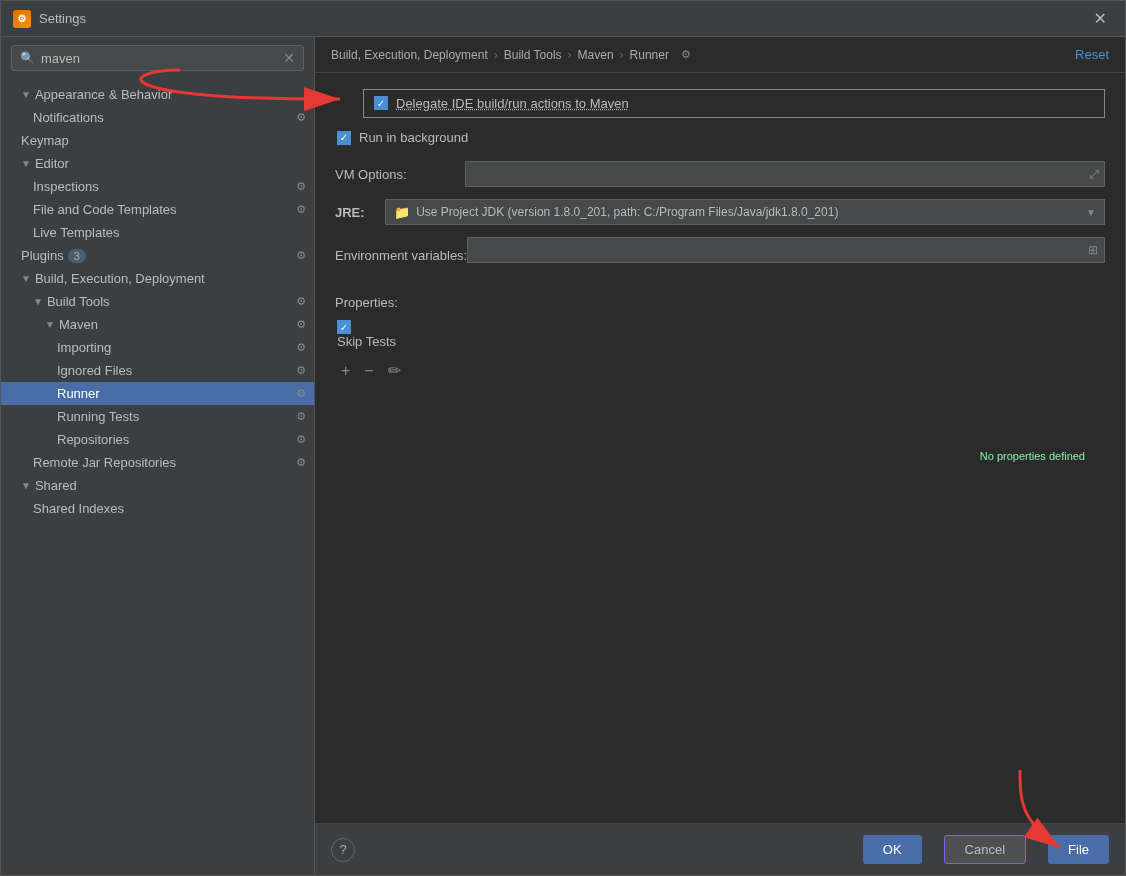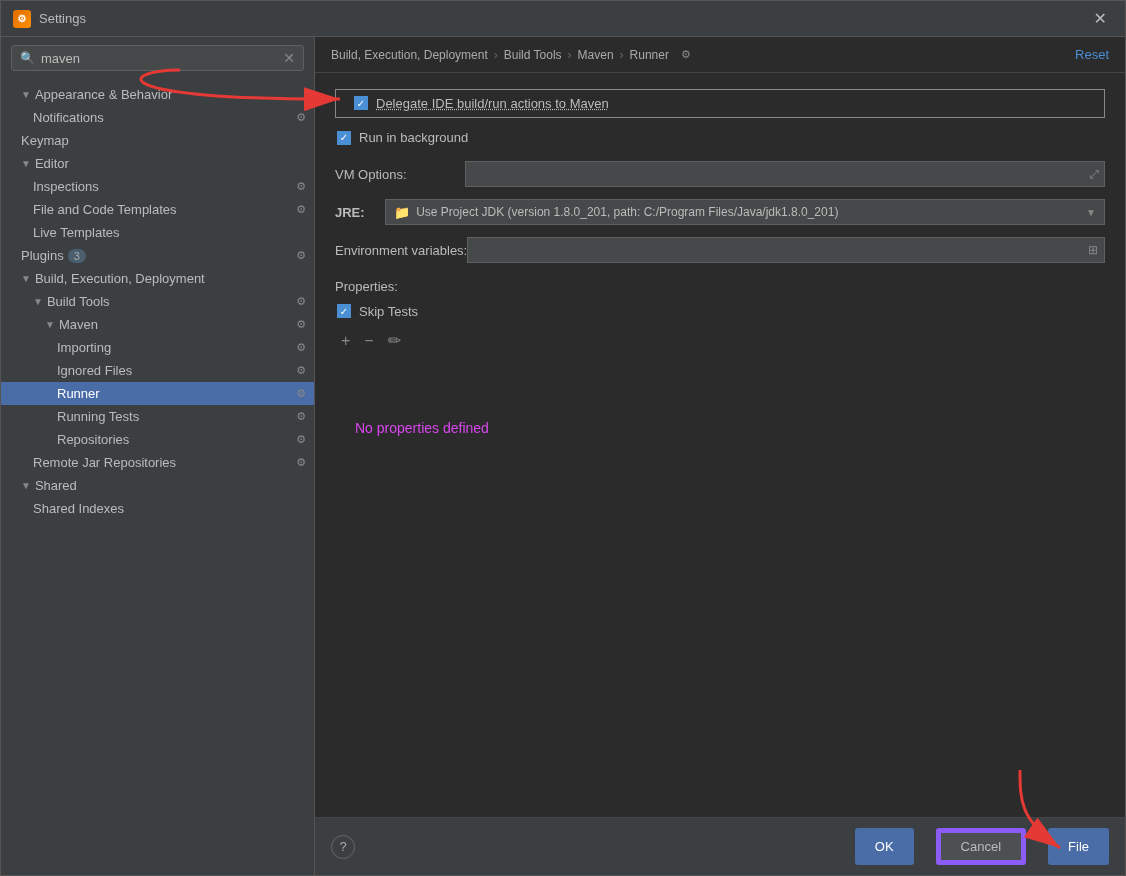--- a/index.html
+++ b/index.html
@@ -55,61 +55,61 @@
 
     
     .settings-content { flex: 1; padding: 16px 20px; overflow-y: auto; position: relative; }
     .settings-content::-webkit-scrollbar { width: 8px; }
     .settings-content::-webkit-scrollbar-track { background: #2b2b2b; }
     .settings-content::-webkit-scrollbar-thumb { background: #555; border-radius: 4px; }
     .checkbox { width: 14px; height: 14px; border: 1px solid #888; background: #3c3f41; display: flex; align-items: center; justify-content: center; cursor: pointer; flex-shrink: 0; margin-right: 8px; }
     .checkbox.checked { background: #4a8fd4; border-color: #4a8fd4; }
     .checkbox.checked::after { content: '✓'; color: white; font-size: 10px; }
 
-    .delegate-row { border: 1px solid #888; padding: 6px 18px; display: flex; align-items: flex-start; margin-bottom: 12px; }
+    .delegate-row { border: 1px solid #888; padding: 6px 10px; display: flex; align-items: flex-start; margin-bottom: 12px; margin-left: 28px; }
     .delegate-row .checkbox { margin-right: 8px; }
     .delegate-label { color: #bbbbbb; font-size: 13px; text-decoration: underline dotted; }
 
     .run-bg-row { display: flex; align-items: center; margin-bottom: 16px; padding-left: 2px; }
 
     .form-row { display: flex; align-items: center; margin-bottom: 12px; }
     .form-label { color: #bbbbbb; min-width: 130px; font-size: 13px; }
     .form-input { flex: 1; background: #45494a; border: 1px solid #5e6060; height: 26px; padding: 2px 8px; color: #bbbbbb; outline: none; }
     .form-input-wrapper { flex: 1; display: flex; align-items: center; position: relative; }
     .form-input-icon { position: absolute; right: 6px; color: #888; font-size: 12px; }
 
     .jre-row { display: flex; align-items: center; margin-bottom: 12px; }
     .jre-label { color: #bbbbbb; min-width: 50px; font-size: 13px; font-weight: bold; }
     .jre-select { flex: 1; background: #45494a; border: 1px solid #5e6060; height: 26px; padding: 2px 8px; color: #bbbbbb; display: flex; align-items: center; gap: 6px; cursor: pointer; }
     .jre-select-text { flex: 1; font-size: 12px; overflow: hidden; text-overflow: ellipsis; white-space: nowrap; }
     .jre-chevron { color: #888; font-size: 10px; }
     .jre-folder { color: #c8a500; font-size: 13px; }
 
-    .env-row { display: flex; align-items: center; margin-bottom: 16px; }
+    .env-row { display: flex; align-items: flex-end; margin-bottom: 32px; }
     .env-input-wrapper { flex: 1; display: flex; align-items: center; background: #45494a; border: 1px solid #5e6060; height: 26px; }
     .env-input { flex: 1; background: transparent; border: none; outline: none; color: #bbbbbb; padding: 2px 8px; }
     .env-icon { padding: 0 6px; color: #888; font-size: 12px; }
 
     .properties-section { margin-top: 8px; }
     .properties-label { color: #bbbbbb; font-size: 13px; margin-bottom: 10px; }
-    .skip-tests-row { display: flex; align-items: flex-start; margin-bottom: 10px; margin-left: 2px; }
+    .skip-tests-row { display: flex; align-items: flex-start; margin-bottom: 10px; margin-left: 2px; flex-direction: column; }
 
     .toolbar-row { display: flex; align-items: center; gap: 6px; margin-bottom: 8px; margin-left: 2px; }
     .toolbar-btn { color: #888; font-size: 16px; cursor: pointer; padding: 2px 4px; }
 
-    .no-properties { color: #d946ef; text-align: left; padding: 60px 20px; font-size: 14px; }
+    .no-properties { color: #86efac; text-align: right; padding: 60px 20px; font-size: 11px; }
 
     
     .bottom-bar { padding: 10px 16px; display: flex; align-items: center; justify-content: space-between; border-top: 1px solid #444; background: #3c3f41; min-height: 52px; }
     .bottom-left { display: flex; align-items: center; }
     .help-btn { width: 24px; height: 24px; border: 1px solid #666; border-radius: 50%; display: flex; align-items: center; justify-content: center; color: #aaa; cursor: pointer; font-size: 13px; }
     .bottom-right { display: flex; gap: 22px; }
     .btn { padding: 6px 20px; border: none; cursor: pointer; font-size: 13px; border-radius: 3px; }
     .btn-ok { background: #4a6da7; color: white; }
-    .btn-cancel { background: #4c5052; color: #bbbbbb; border: 5px solid #8b5cf6; }
+    .btn-cancel { background: #4c5052; color: #bbbbbb; border: 1px solid #8b5cf6; }
     .btn-apply { background: #4a6da7; color: white; }
   </style>
 </head>
 <body>
 
 <div class="window">
 
   <div class="title-bar">
     <div class="title-bar-left">
       <div class="title-bar-icon">⚙</div>

